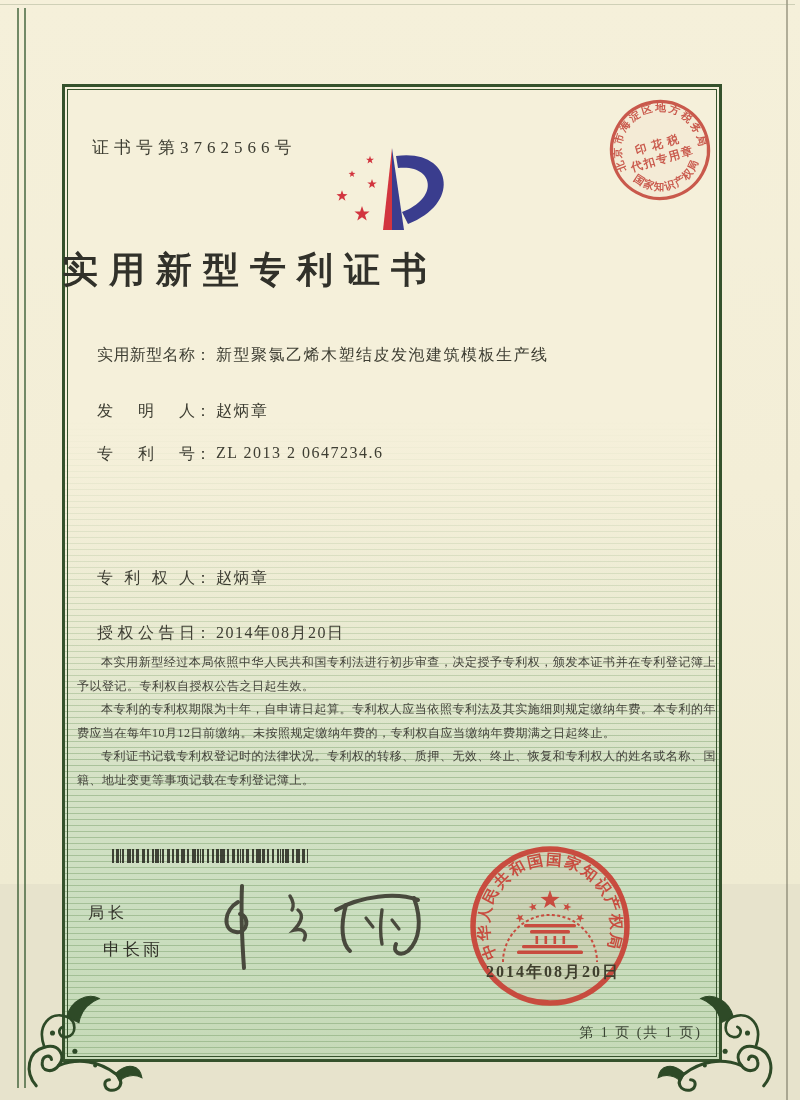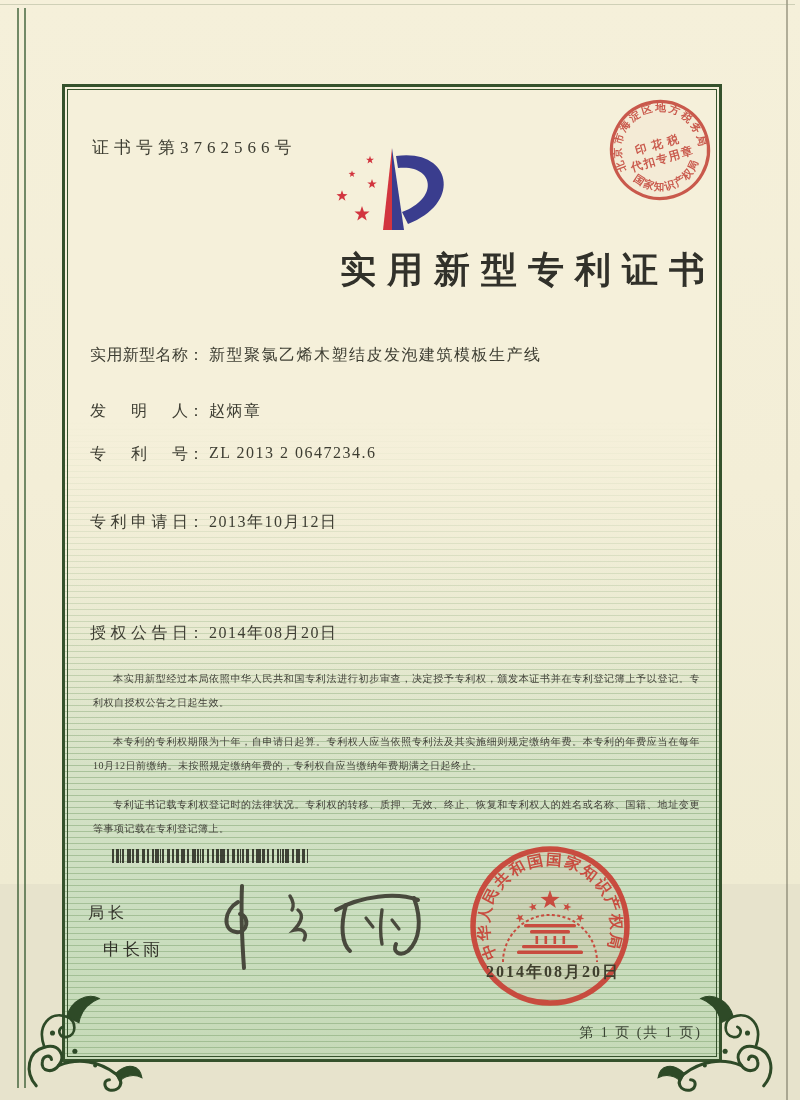--- a/index.html
+++ b/index.html
@@ -29,29 +29,29 @@
   .frame::after{content:"";position:absolute;inset:2px;border:1px solid #35522c;}
   .flourish{position:absolute;width:122px;height:122px;z-index:6;}
   .flourish.bl{left:22px;top:972px;}
   .flourish.br{left:656px;top:972px;transform:scaleX(-1);}
   .cert-no{
     position:absolute;left:92px;top:136px;font-size:17px;color:#3c3c31;
     letter-spacing:5px;z-index:3;
   }
   .logo{position:absolute;left:312px;top:144px;z-index:3;}
   .title{
-    position:absolute;left:62px;top:246px;width:654px;text-align:right;
+    position:absolute;left:62px;top:246px;width:654px;text-align:left;
     font-size:36px;font-weight:600;color:#31312a;letter-spacing:11px;z-index:3;
   }
   .frow{position:absolute;left:90px;font-size:16px;color:#3e3e33;z-index:3;white-space:nowrap;}
-  .flabel{display:inline-block;width:98px;text-align:justify;text-align-last:justify;vertical-align:top;}
+  .flabel{display:inline-block;width:98px;text-align:justify;text-align-last:justify;vertical-align:top;margin-left:7px;}
   .fcolon{display:inline-block;vertical-align:top;}
   .fvalue{margin-left:5px;letter-spacing:1.5px;text-align:center;}
   .paras{position:absolute;left:77px;top:651px;width:639px;z-index:3;}
-  .paras p{margin:16px;text-indent:2em;font-size:10px;line-height:23.5px;color:#42423a;
+  .paras p{margin:0;text-indent:2em;font-size:12px;line-height:23.5px;color:#42423a;
     text-align:justify;letter-spacing:.5px;}
   .barcode{
     position:absolute;left:112px;top:849px;width:196px;height:14px;z-index:3;opacity:.85;
     background:
       repeating-linear-gradient(90deg,#26261f 0 2px,transparent 2px 5px),
       repeating-linear-gradient(90deg,#26261f 0 1px,transparent 1px 8px),
       repeating-linear-gradient(90deg,transparent 0 4px,#26261f 4px 6px,transparent 6px 13px);
   }
   .signer-title{position:absolute;left:88px;top:903px;font-size:16px;letter-spacing:4px;color:#33332a;z-index:3;}
   .signer-name{position:absolute;left:103px;top:938px;font-size:17px;letter-spacing:3px;color:#33332a;z-index:3;}
@@ -121,22 +121,22 @@
 
   <div class="frow" style="top:345px">
     <span class="flabel">实用新型名称</span><span class="fcolon">：</span><span class="fvalue">新型聚氯乙烯木塑结皮发泡建筑模板生产线</span>
   </div>
   <div class="frow" style="top:401px">
     <span class="flabel">发明人</span><span class="fcolon">：</span><span class="fvalue">赵炳章</span>
   </div>
   <div class="frow" style="top:444px">
     <span class="flabel">专利号</span><span class="fcolon">：</span><span class="fvalue">ZL 2013 2 0647234.6</span>
   </div>
-  <div class="frow" style="top:512px">
-    <span class="flabel">专利申请日</span><span class="fcolon">：</span><span class="fvalue">2013年10月12日</span>
+  <div class="frow" style="top:568px">
+    <span class="flabel">专利权人</span><span class="fcolon">：</span><span class="fvalue">赵炳章</span>
   </div>
   <div class="frow" style="top:623px">
     <span class="flabel">授权公告日</span><span class="fcolon">：</span><span class="fvalue">2014年08月20日</span>
   </div>
 
   <div class="paras">
     <p>本实用新型经过本局依照中华人民共和国专利法进行初步审查，决定授予专利权，颁发本证书并在专利登记簿上予以登记。专利权自授权公告之日起生效。</p>
     <p>本专利的专利权期限为十年，自申请日起算。专利权人应当依照专利法及其实施细则规定缴纳年费。本专利的年费应当在每年10月12日前缴纳。未按照规定缴纳年费的，专利权自应当缴纳年费期满之日起终止。</p>
     <p>专利证书记载专利权登记时的法律状况。专利权的转移、质押、无效、终止、恢复和专利权人的姓名或名称、国籍、地址变更等事项记载在专利登记簿上。</p>
   </div>

